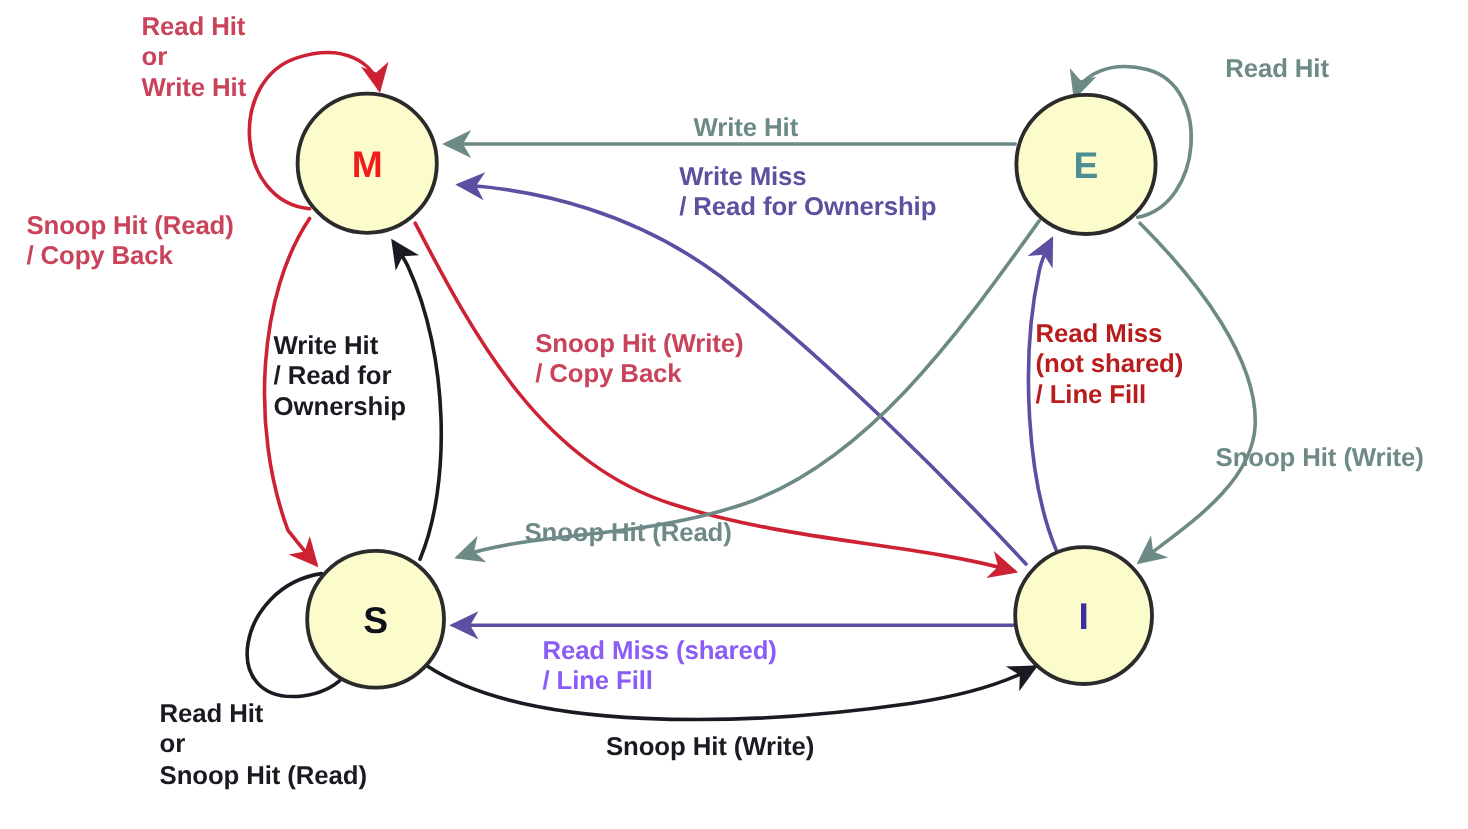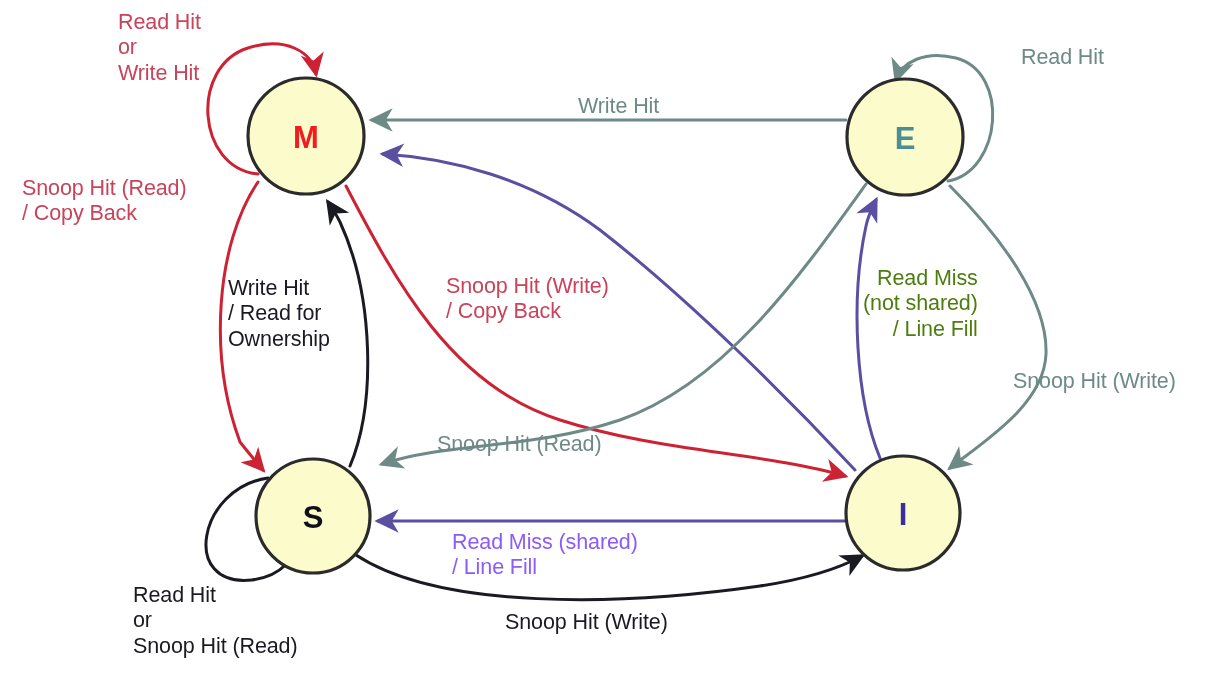--- a/index.html
+++ b/index.html
@@ -41,21 +41,21 @@
   }
   .edge {
     fill: none;
     stroke-width: 3;
     stroke-linecap: round;
   }
   .lbl {
     position: absolute;
     font-family: "Liberation Sans", sans-serif;
     font-size: 21.5px;
-    font-weight: normal;
+    font-weight: bold;
     line-height: 1.18;
     white-space: pre;
     letter-spacing: -0.1px;
   }
 </style>
 </head>
 <body>
 
 <div id="diagram-root">
 
@@ -123,29 +123,31 @@
 or
 Write Hit</div>
 
   <div class="lbl" style="left:22px;  top:176px; color:#c9435a;">Snoop Hit (Read)
 / Copy Back</div>
 
   <div class="lbl" style="left:1021px;top:45px;  color:#6d8a87;">Read Hit</div>
 
   <div class="lbl" style="left:578px; top:94px;  color:#6d8a87;">Write Hit</div>
 
+  <div class="lbl" style="left:566px; top:135px; color:#5b519f;">Write Miss
+/ Read for Ownership</div>
 
   <div class="lbl" style="left:228px; top:276px; color:#1a1a22;">Write Hit
 / Read for
 Ownership</div>
 
   <div class="lbl" style="left:446px; top:274px; color:#c9435a;">Snoop Hit (Write)
 / Copy Back</div>
 
-  <div class="lbl" style="left:863px; top:266px; color:#4d7c0f;text-align:right;">Read Miss
+  <div class="lbl" style="left:863px; top:266px; color:#b91c1c;">Read Miss
 (not shared)
 / Line Fill</div>
 
   <div class="lbl" style="left:1013px;top:369px; color:#6d8a87;">Snoop Hit (Write)</div>
 
   <div class="lbl" style="left:437px; top:432px; color:#6d8a87;">Snoop Hit (Read)</div>
 
   <div class="lbl" style="left:452px; top:530px; color:#8b5cf6;">Read Miss (shared)
 / Line Fill</div>
 

